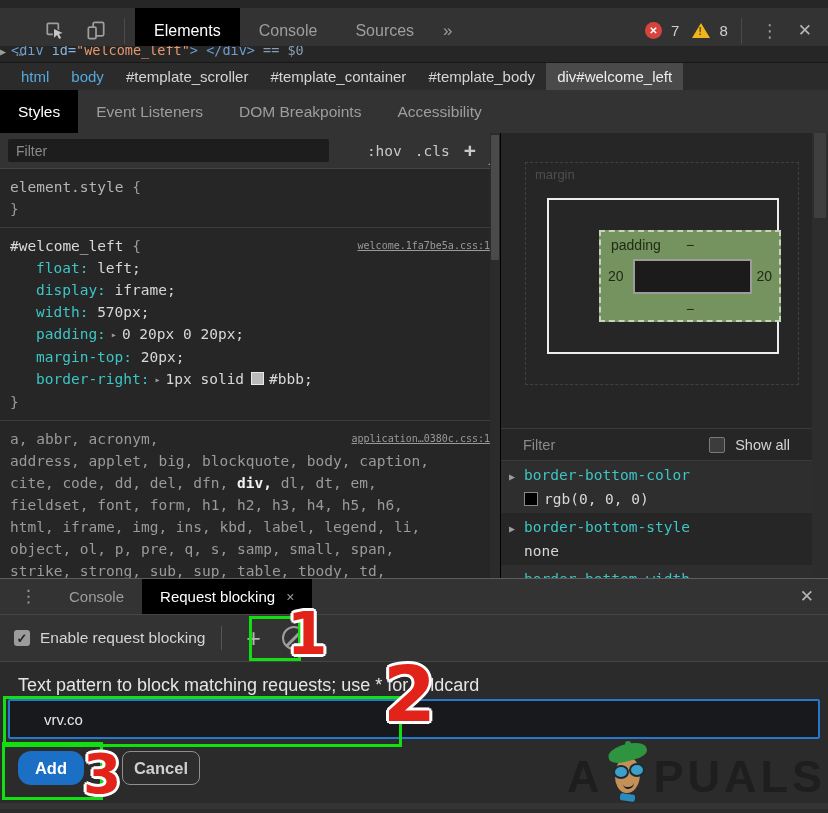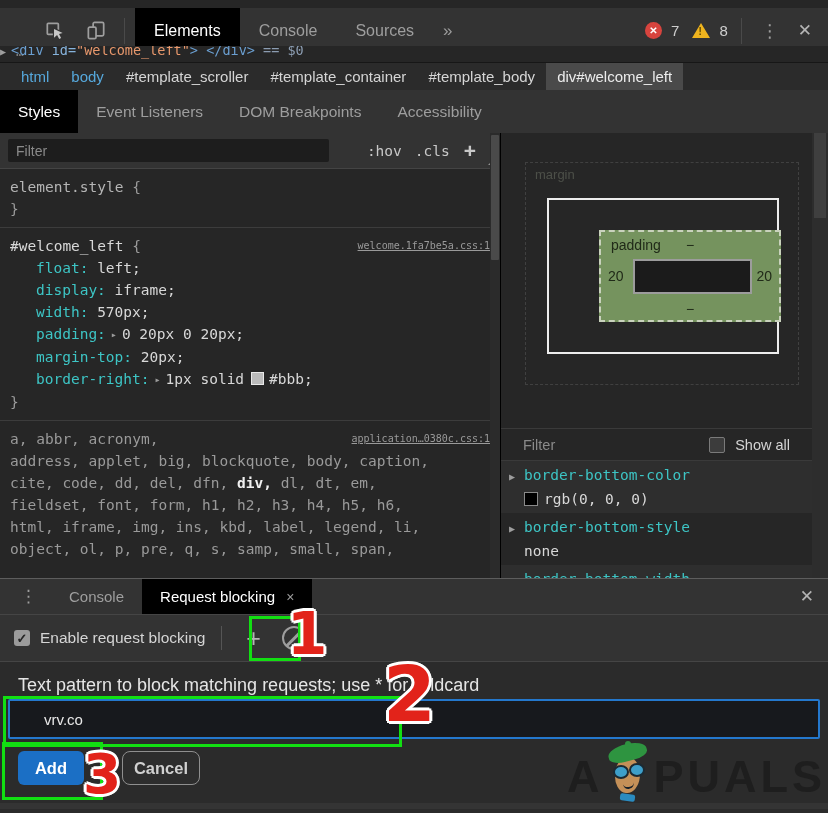--- a/index.html
+++ b/index.html
@@ -124,21 +124,21 @@
             font-size:25px;position:relative;z-index:1;}
   .block-ic{width:20px;height:20px;border:2.5px solid #9e9e9e;border-radius:50%;position:relative;margin-left:12px;}
   .block-ic:after{content:"";position:absolute;left:8.5px;top:-1px;width:2.5px;height:22px;background:#9e9e9e;
                   transform:rotate(45deg);}
   .hint{padding:13px 18px 0;font-size:18px;color:#e5e5e5;}
   .pat-input{position:absolute;left:8px;right:8px;top:120px;height:40px;box-sizing:border-box;
              background:#17191d;border:2px solid #2478cd;border-radius:2px;color:#e8e8e8;font-size:15px;
              padding:0 10px 0 34px;outline:none;}
   .btn{position:absolute;top:172px;height:34px;display:flex;align-items:center;justify-content:center;
        font-size:16.5px;font-weight:bold;box-sizing:border-box;}
-  .btn-add{left:18px;width:66px;background:#1b6fc5;color:#fff;border-radius:6px;z-index:1;}
+  .btn-add{left:18px;width:66px;background:#1b6fc5;color:#fff;border-radius:13px;z-index:1;}
   .btn-cancel{left:122px;width:78px;background:#2d2d2d;border:1px solid #8f8f8f;color:#d0d0d0;border-radius:8px;}
   .hsb{position:absolute;left:0;right:0;bottom:4px;height:6px;background:#343434;}
 
   
   .gbox{position:absolute;border:3px solid #12df12;z-index:4;}
   .gbox1{left:249px;top:37px;width:46px;height:39px;}
   .gbox2{left:3px;top:117px;width:393px;height:45px;}
   .gbox3{left:2px;top:163px;width:95px;height:52px;}
   .annot{position:absolute;font-family:"DejaVu Sans",sans-serif;font-weight:bold;color:#e2231a;line-height:1;z-index:5;
          text-shadow:3px 0 0 #fff,-3px 0 0 #fff,0 3px 0 #fff,0 -3px 0 #fff,
@@ -269,20 +269,21 @@
     </div>
 
     <div class="sec mono" style="border-bottom:none;">
       <a class="src-link">application…0380c.css:1</a>
       <div class="sel-list">a, abbr, acronym,</div>
       <div class="sel-list">address, applet, big, blockquote, body, caption,</div>
       <div class="sel-list"><span>cite, code, dd, del, dfn, </span><span class="sel-match">div,</span><span> dl, dt, em,</span></div>
       <div class="sel-list">fieldset, font, form, h1, h2, h3, h4, h5, h6,</div>
       <div class="sel-list">html, iframe, img, ins, kbd, label, legend, li,</div>
       <div class="sel-list">object, ol, p, pre, q, s, samp, small, span,</div>
+      <div class="sel-list">strike, strong, sub, sup, table, tbody, td,</div>
     </div>
 
     <div class="sb">
         <div class="thumb"></div>
       </div>
   </div>
 
   <div class="right-pane">
     <div class="boxmodel">
       <div class="m-rect">

